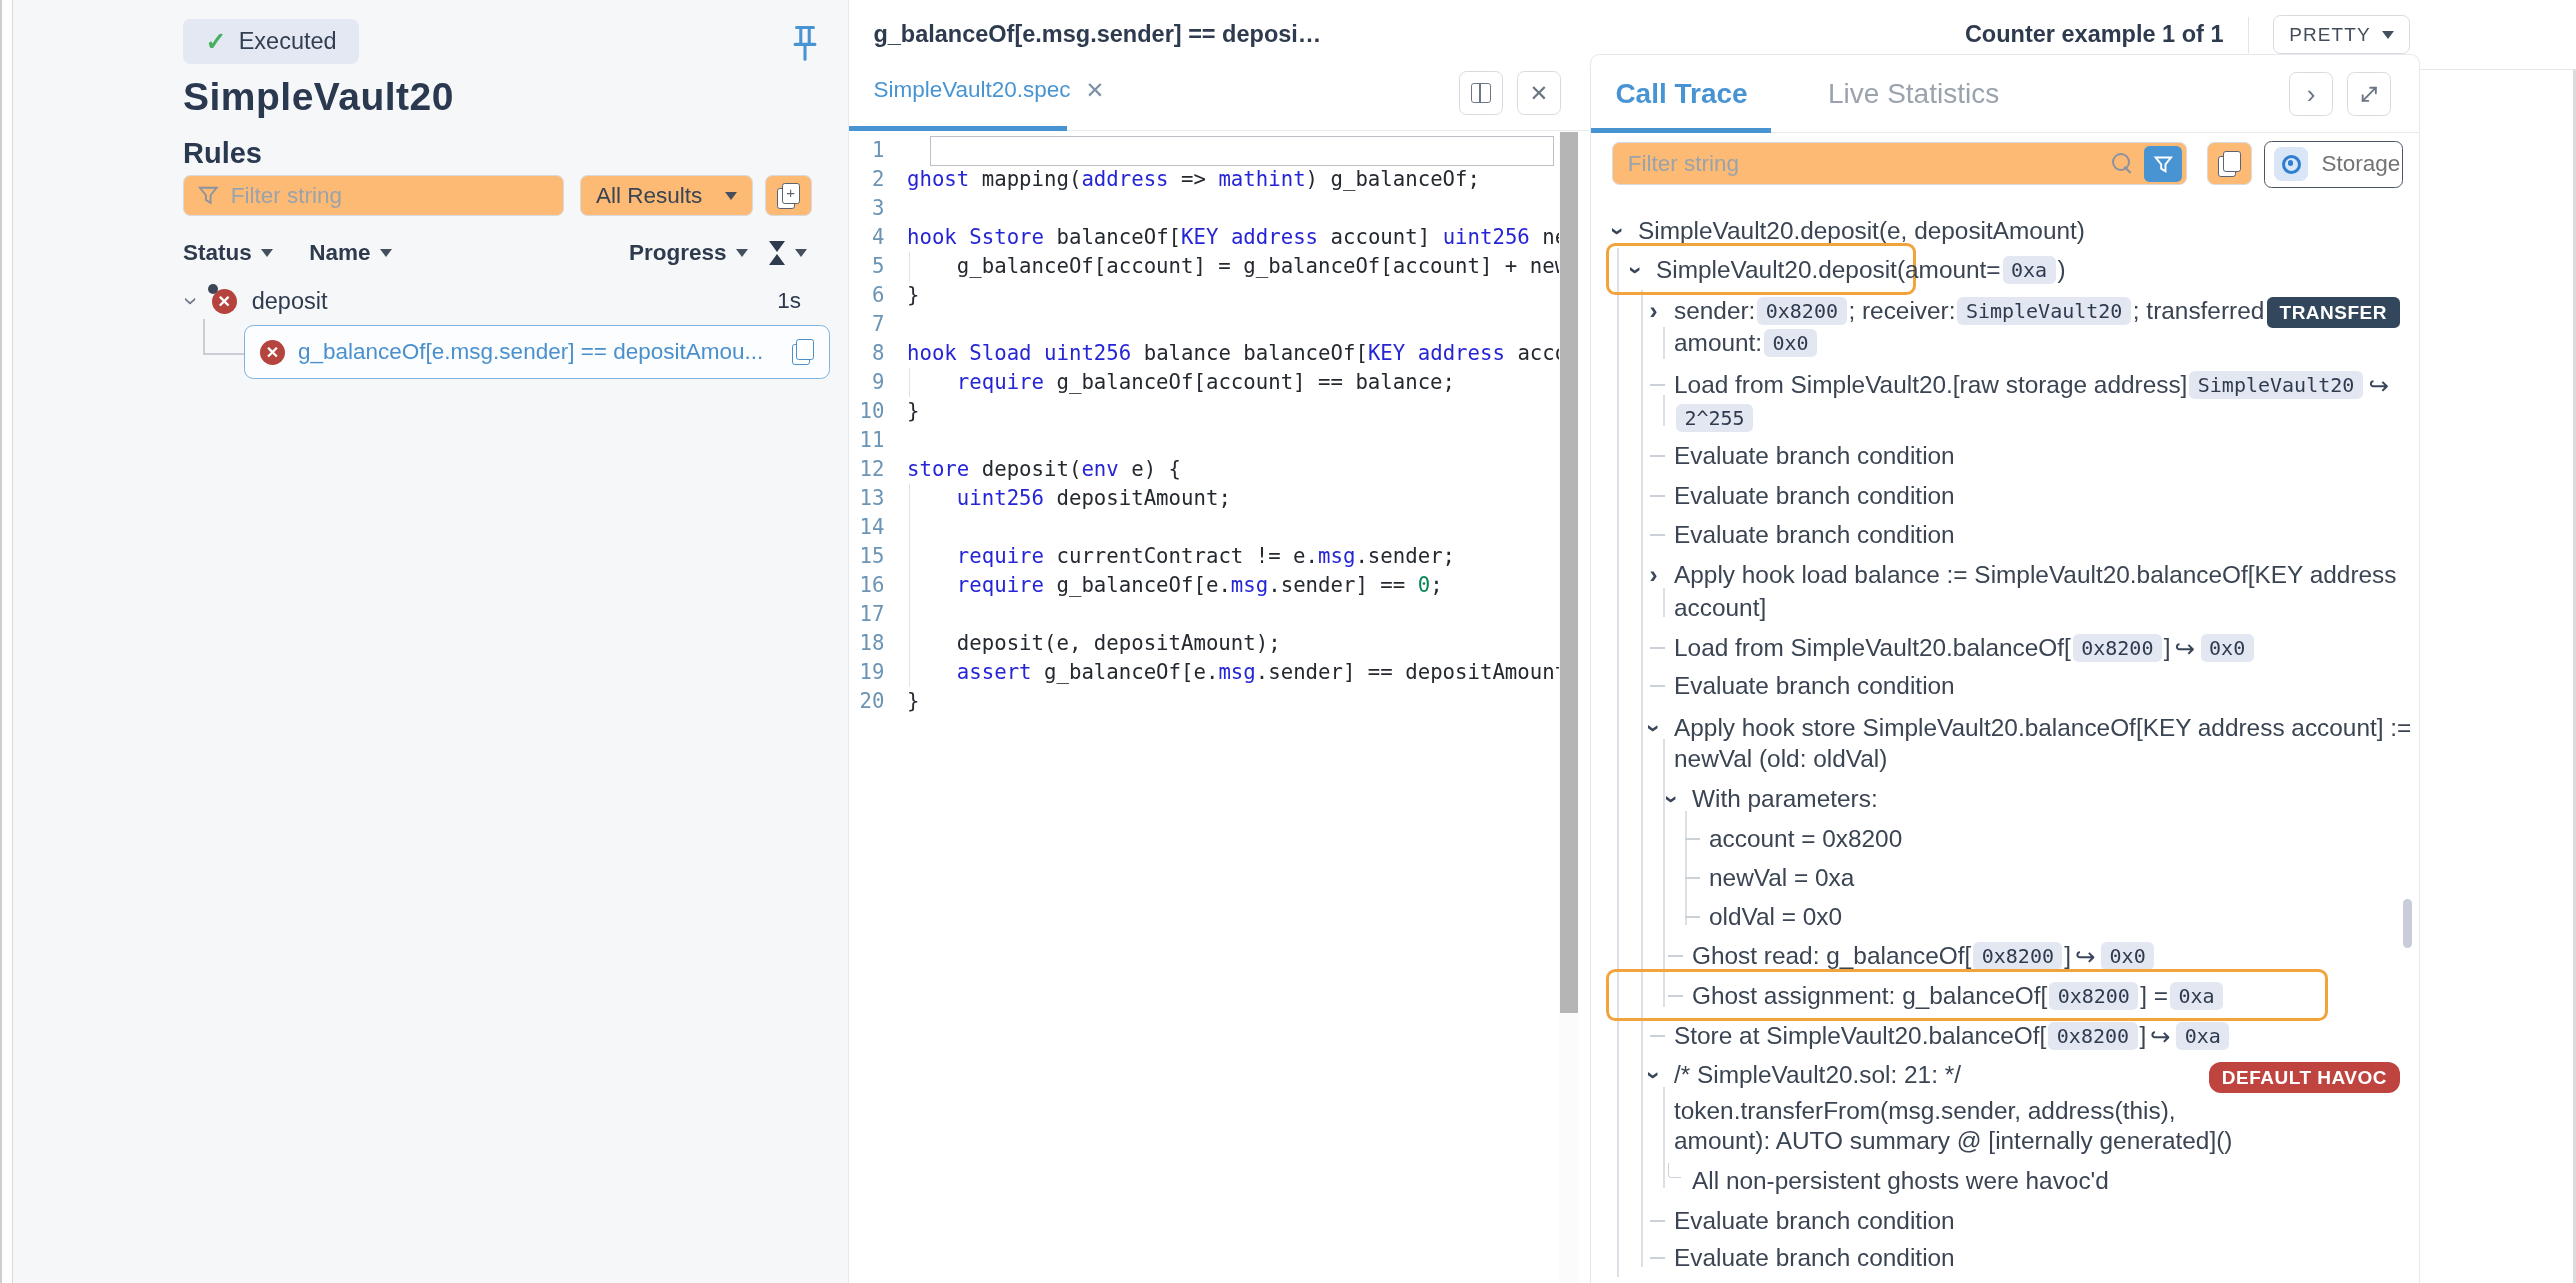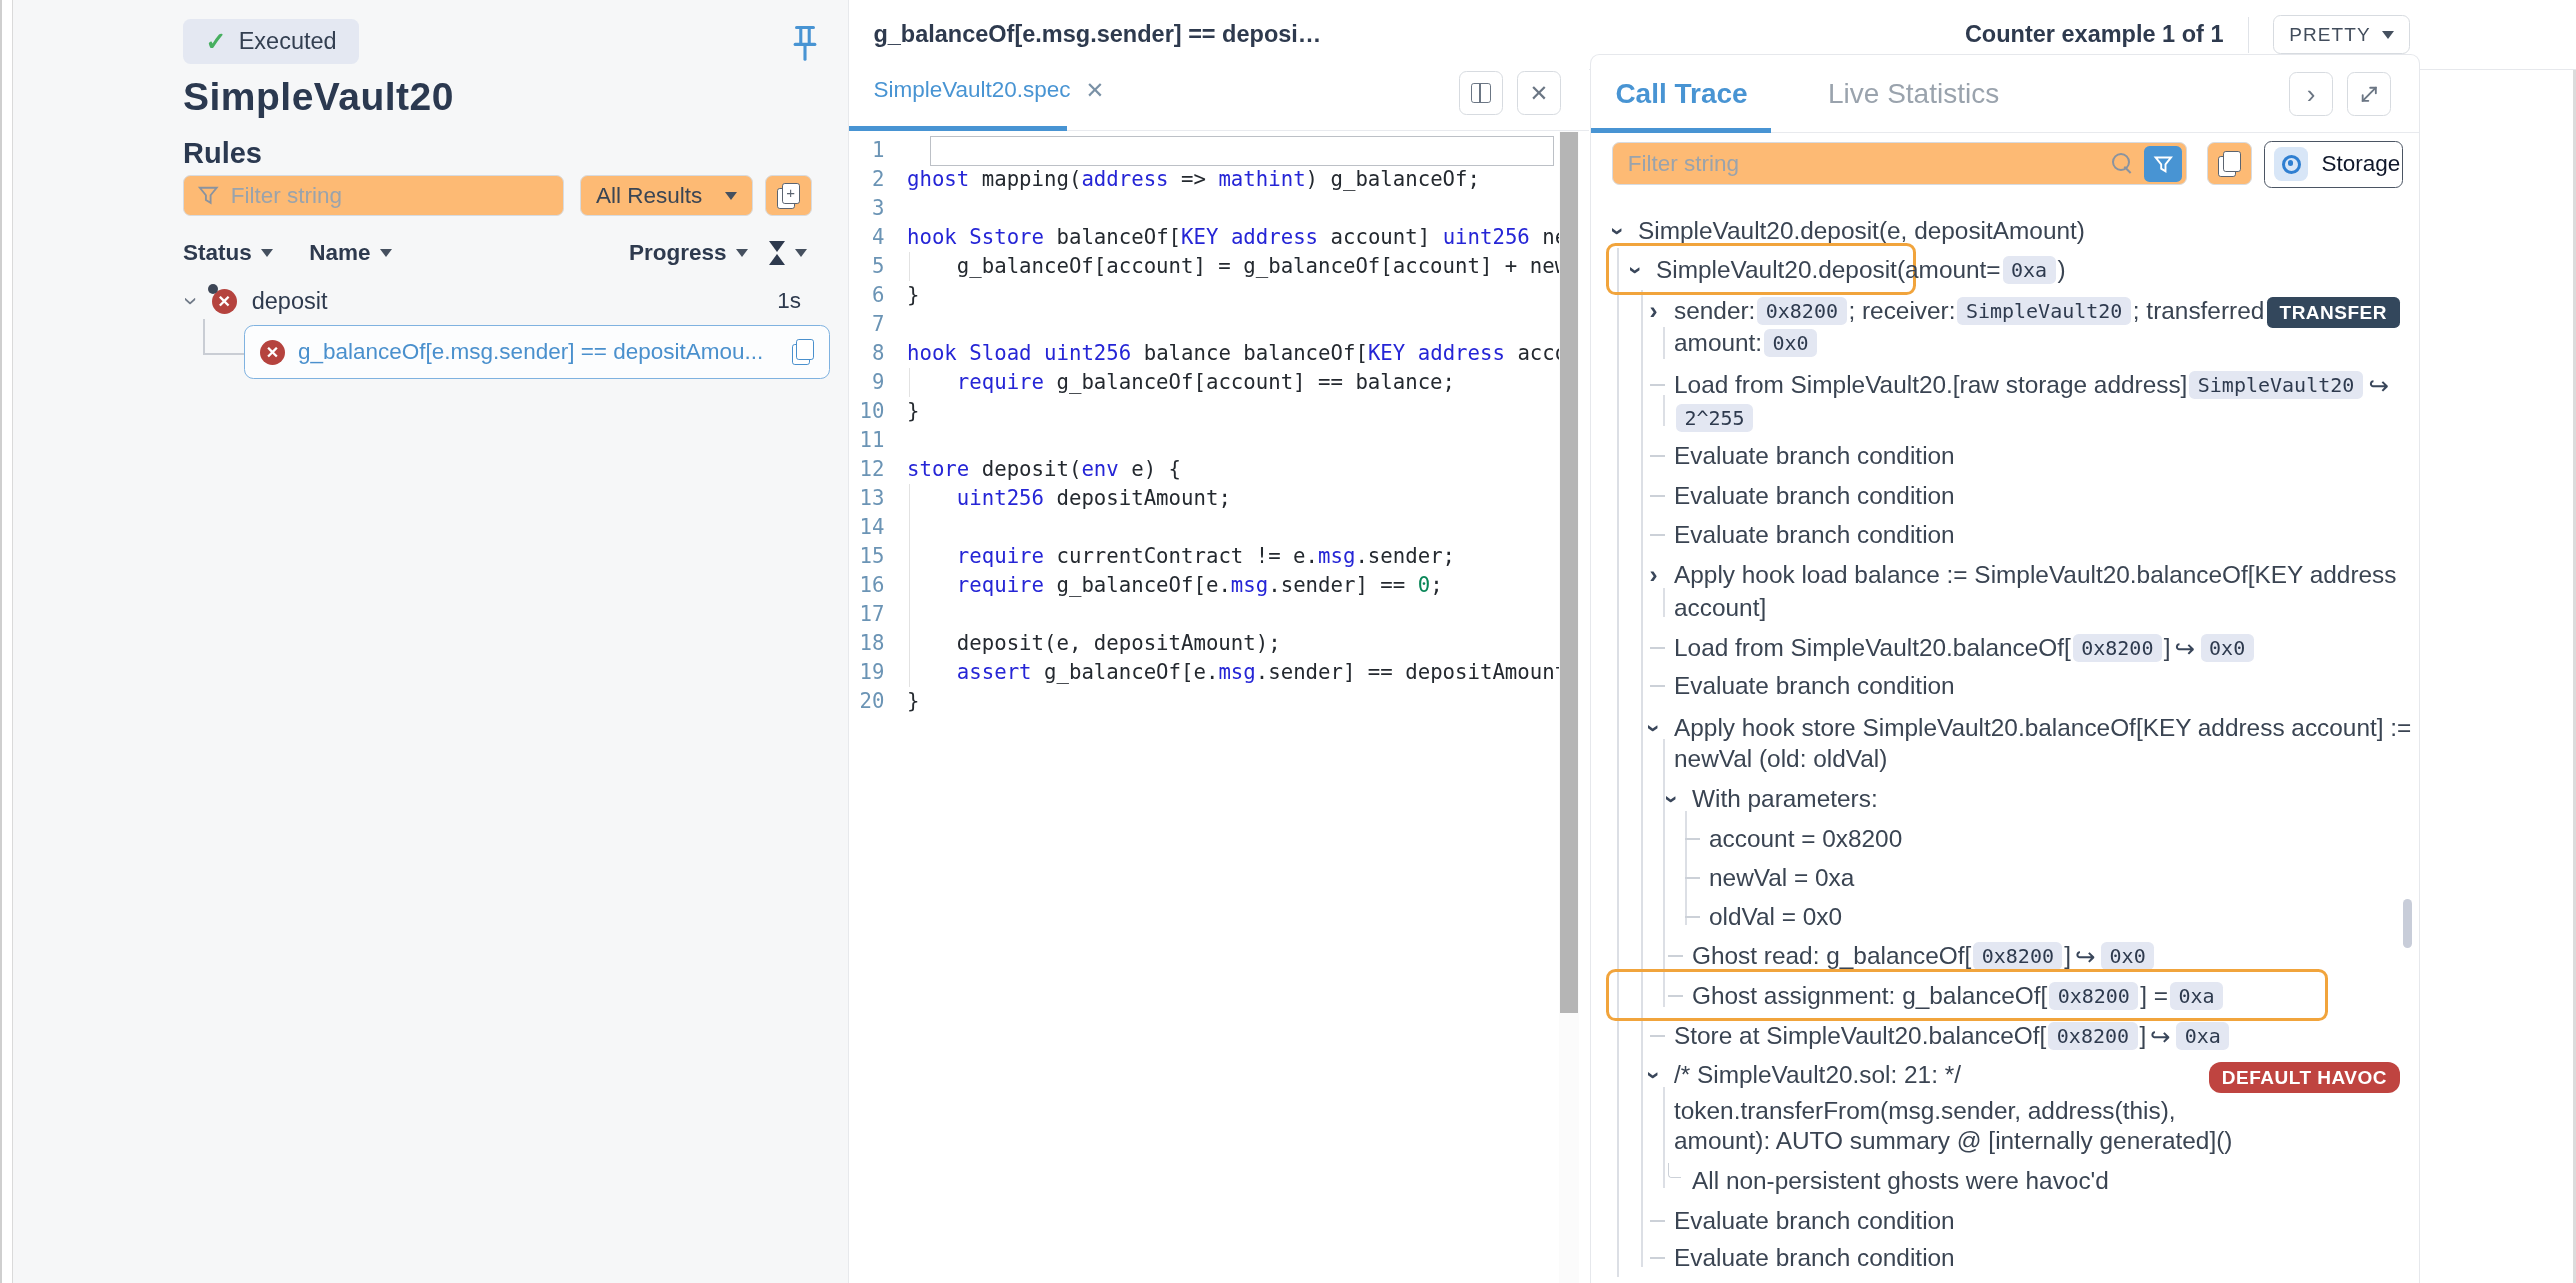--- a/index.html
+++ b/index.html
@@ -127,21 +127,21 @@
   #funnel-btn { width:38px; height:36px; background:#4894d3; border-radius:5.6px; display:flex;
     align-items:center; justify-content:center; flex:0 0 auto; cursor:pointer; }
   #trace-copy-btn { position:absolute; left:616px; top:9.4px; width:45px; height:43px; justify-content:center; cursor:pointer; color:#5b6470; }
   #storage-btn { position:absolute; left:676px; top:7.5px; width:165px; max-width:139px; height:47px; }
   #storage-btn { width:139px; left:673px; border:1.9px solid #4b5563; border-radius:7.5px; background:#fff;
     display:flex; align-items:center; gap:13px; padding:0 9.4px; cursor:pointer; }
   #eye-pill { width:34px; height:34px; background:#d8e6f7; border-radius:7.5px; display:flex;
     align-items:center; justify-content:center; flex:0 0 auto; }
   .eye-ic { width:19px; height:19px; border:3.8px solid #2f7fd1; border-radius:50%; position:relative; }
   .eye-ic:before { content:""; position:absolute; left:2.8px; top:2.8px; width:5.6px; height:5.6px; border-radius:50%; background:#2f7fd1; }
-  #storage-btn .lbl { font-size:22.5px; color:#0f172a; }
+  #storage-btn .lbl { font-size:22.5px; color:#737373; }
 
   #trace-body { position:absolute; left:0; right:0; top:140px; bottom:0; overflow:hidden; }
   #trace-layer { position:absolute; left:0; top:-140px; right:0; height:1230px; }
 
   .trow { position:absolute; height:32px; display:flex; align-items:center; font-size:24.4px;
     color:#3a4452; white-space:nowrap; cursor:pointer; }
   .trow .marker { position:absolute; }
   .m-chev { color:#39465a; font-size:24.4px; line-height:1; font-weight:600; }
   .m-chev.open { display:inline-block; transform:rotate(90deg); }
   .m-dash { width:15px; height:1.9px; background:#ccd1d8; }

